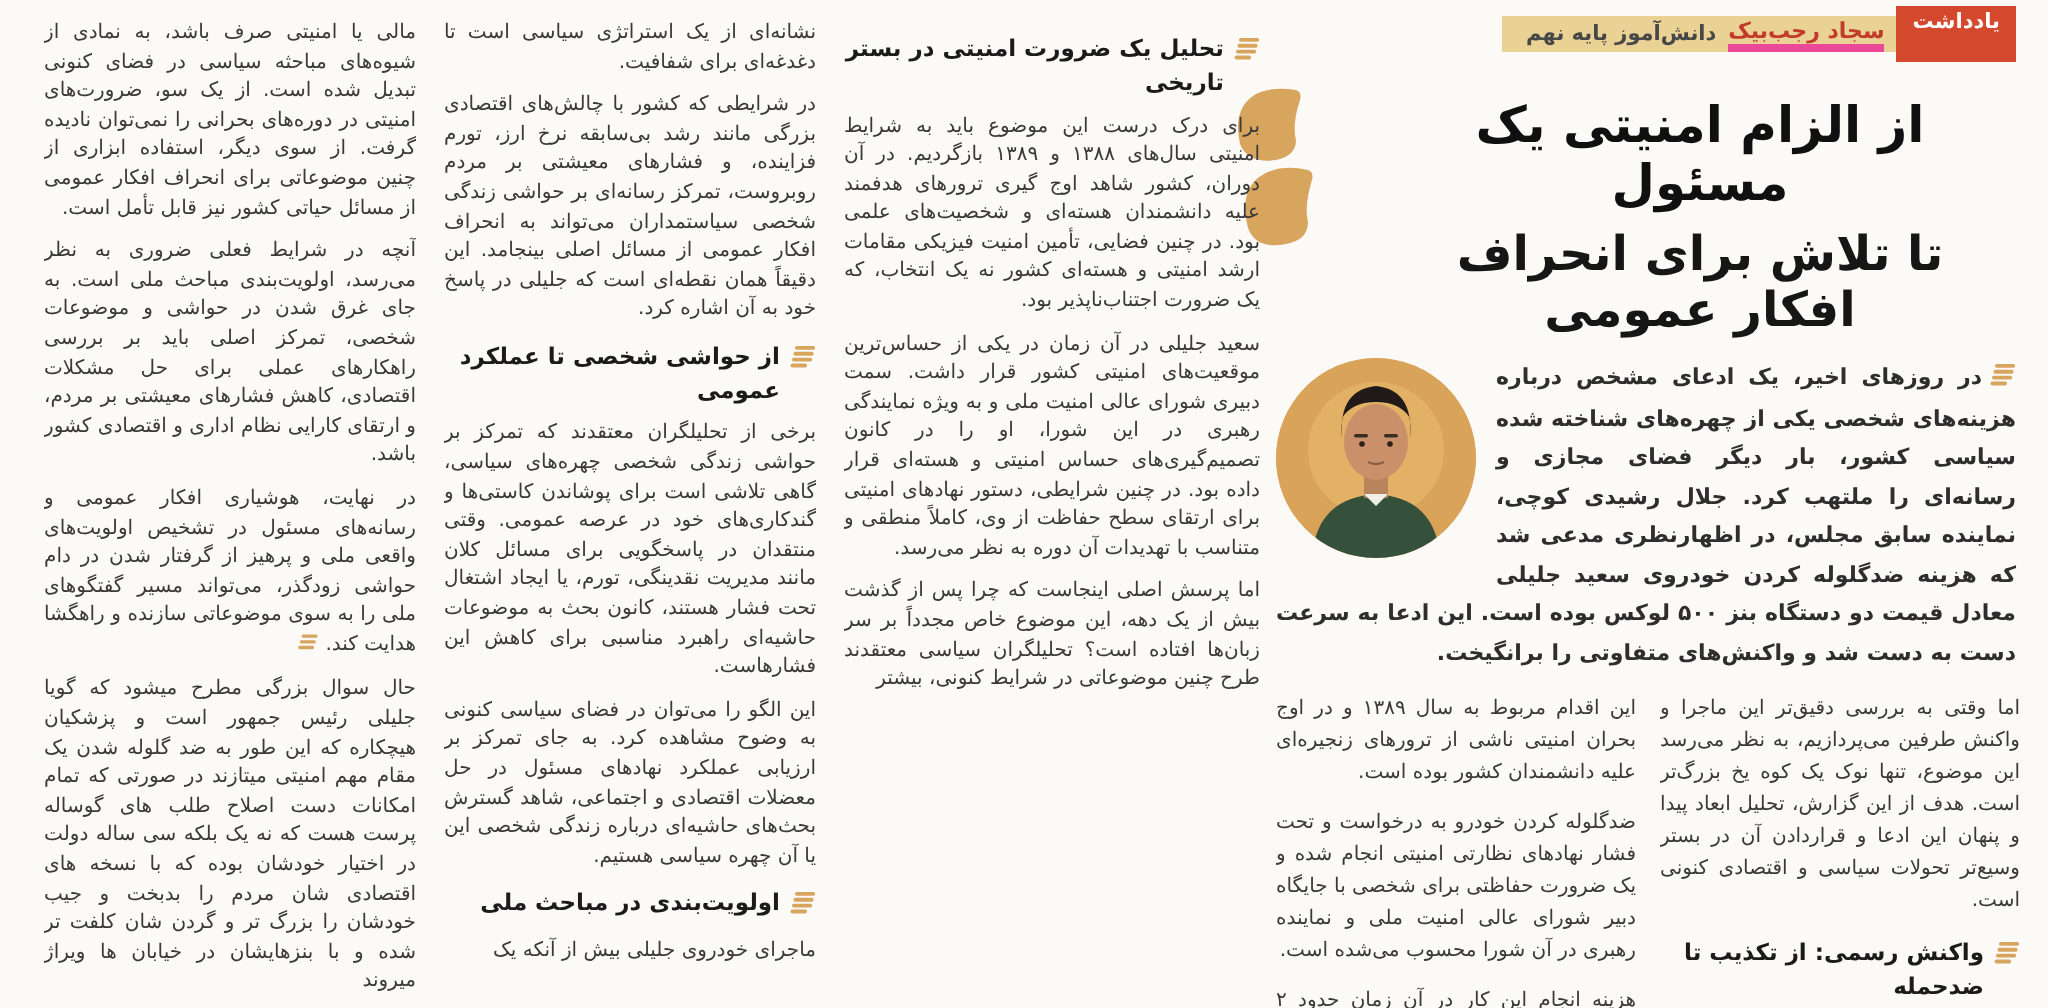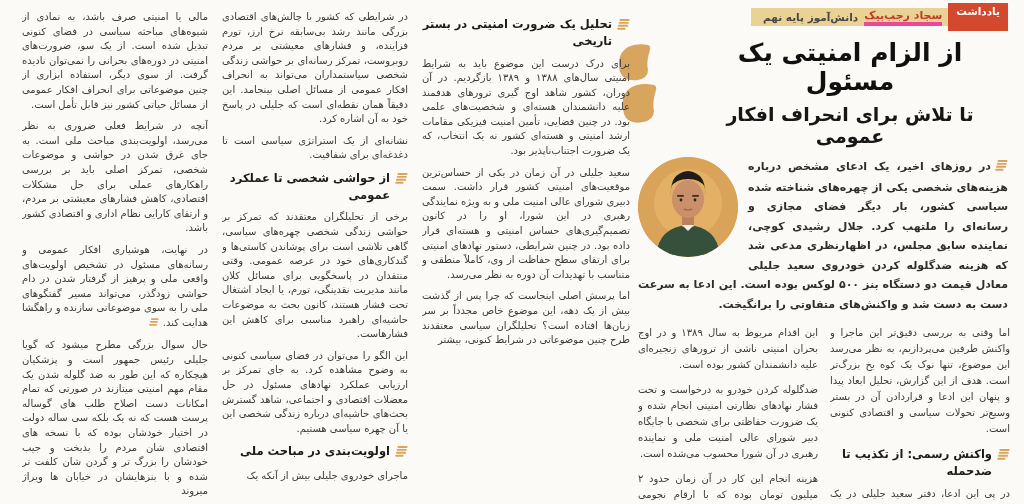--- a/index.html
+++ b/index.html
@@ -8,22 +8,22 @@
     background:#FBFAF7; overflow:hidden; direction:rtl;
     font-family:"DejaVu Sans", sans-serif; color:#3a3a3a;
   }
   
   .right-zone{position:absolute; top:0; right:0; width:392px; height:504px; padding:0 14px 0 6px; box-sizing:border-box;}
   .byline-strip{display:flex; align-items:center; margin:8px 2px 0 0; height:18px;}
   .byline-inner{display:inline-flex; align-items:center; background:#EAD194; padding:0 0 0 12px; height:18px; gap:6px;}
   .byline-tag{background:#D4492E; color:#fff; font-weight:bold; font-size:10.5px; padding:2px 8px 13px 8px; height:13px; line-height:13px;}
   .byline-author{color:#C23B2A; font-weight:bold; font-size:11px; border-bottom:4px solid #ec4899;}
   .byline-role{color:#474747; font-size:10.5px; font-weight:bold;}
-  .headline1{font-size:25px; font-weight:800; color:#101010; text-align:center; margin:12px 12px 0 64px; letter-spacing:-0.2px;}
-  .headline2{font-size:19px; font-weight:800; color:#161616; text-align:center; margin:7px 6px 0 58px;}
+  .headline1{font-size:25px; font-weight:800; color:#101010; text-align:center; margin:22px 12px 0 64px; letter-spacing:-0.2px;}
+  .headline2{font-size:24px; font-weight:800; color:#161616; text-align:center; margin:7px 6px 0 58px;}
   .intro-wrap{margin:10px 2px 0 0; position:relative;}
   .photo-disc{
     float:left; width:100px; height:100px; border-radius:50%;
     margin:0 10px 4px 0; overflow:hidden; background:#D9A45A;
   }
   .intro-text{font-size:11px; font-weight:600; line-height:1.78; text-align:justify; color:#2e2e2e;}
   .intro-icon{display:inline-block; vertical-align:-1px; margin-left:4px;}
   .right-cols{display:grid; grid-template-columns:180px 180px; gap:12px; margin-top:10px;}
   
   .left-zone{position:absolute; top:0; left:0; width:630px; height:504px; padding:10px 0 0 8px; box-sizing:border-box;}
@@ -128,22 +128,22 @@
                   <rect x="0.2" y="9.6" width="9" height="2.1" rx="1"></rect>
                 </g>
               </svg></span>
             <span>تحلیل یک ضرورت امنیتی در بستر تاریخی</span>
           </div>
           <p>برای درک درست این موضوع باید به شرایط امنیتی سال‌های ۱۳۸۸ و ۱۳۸۹ بازگردیم. در آن دوران، کشور شاهد اوج گیری ترورهای هدفمند علیه دانشمندان هسته‌ای و شخصیت‌های علمی بود. در چنین فضایی، تأمین امنیت فیزیکی مقامات ارشد امنیتی و هسته‌ای کشور نه یک انتخاب، که یک ضرورت اجتناب‌ناپذیر بود.</p>
           <p>سعید جلیلی در آن زمان در یکی از حساس‌ترین موقعیت‌های امنیتی کشور قرار داشت. سمت دبیری شورای عالی امنیت ملی و به ویژه نمایندگی رهبری در این شورا، او را در کانون تصمیم‌گیری‌های حساس امنیتی و هسته‌ای قرار داده بود. در چنین شرایطی، دستور نهادهای امنیتی برای ارتقای سطح حفاظت از وی، کاملاً منطقی و متناسب با تهدیدات آن دوره به نظر می‌رسد.</p>
           <p>اما پرسش اصلی اینجاست که چرا پس از گذشت بیش از یک دهه، این موضوع خاص مجدداً بر سر زبان‌ها افتاده است؟ تحلیلگران سیاسی معتقدند طرح چنین موضوعاتی در شرایط کنونی، بیشتر</p>
         </div>
       <div class="col">
+          <p>نشانه‌ای از یک استراتژی سیاسی است تا دغدغه‌ای برای شفافیت.</p>
           <p>در شرایطی که کشور با چالش‌های اقتصادی بزرگی مانند رشد بی‌سابقه نرخ ارز، تورم فزاینده، و فشارهای معیشتی بر مردم روبروست، تمرکز رسانه‌ای بر حواشی زندگی شخصی سیاستمداران می‌تواند به انحراف افکار عمومی از مسائل اصلی بینجامد. این دقیقاً همان نقطه‌ای است که جلیلی در پاسخ خود به آن اشاره کرد.</p>
-          <p>نشانه‌ای از یک استراتژی سیاسی است تا دغدغه‌ای برای شفافیت.</p>
           <div class="sec-h">
             <span class="ic"><svg width="13" height="11" viewBox="0 0 14 12">
                 <g fill="#D8A55F">
                   <rect x="2.6" y="0" width="11" height="2.1" rx="1"></rect>
                   <rect x="1.8" y="3.2" width="11" height="2.1" rx="1"></rect>
                   <rect x="1.0" y="6.4" width="11" height="2.1" rx="1"></rect>
                   <rect x="0.2" y="9.6" width="9" height="2.1" rx="1"></rect>
                 </g>
               </svg></span>
             <span>از حواشی شخصی تا عملکرد عمومی</span>

